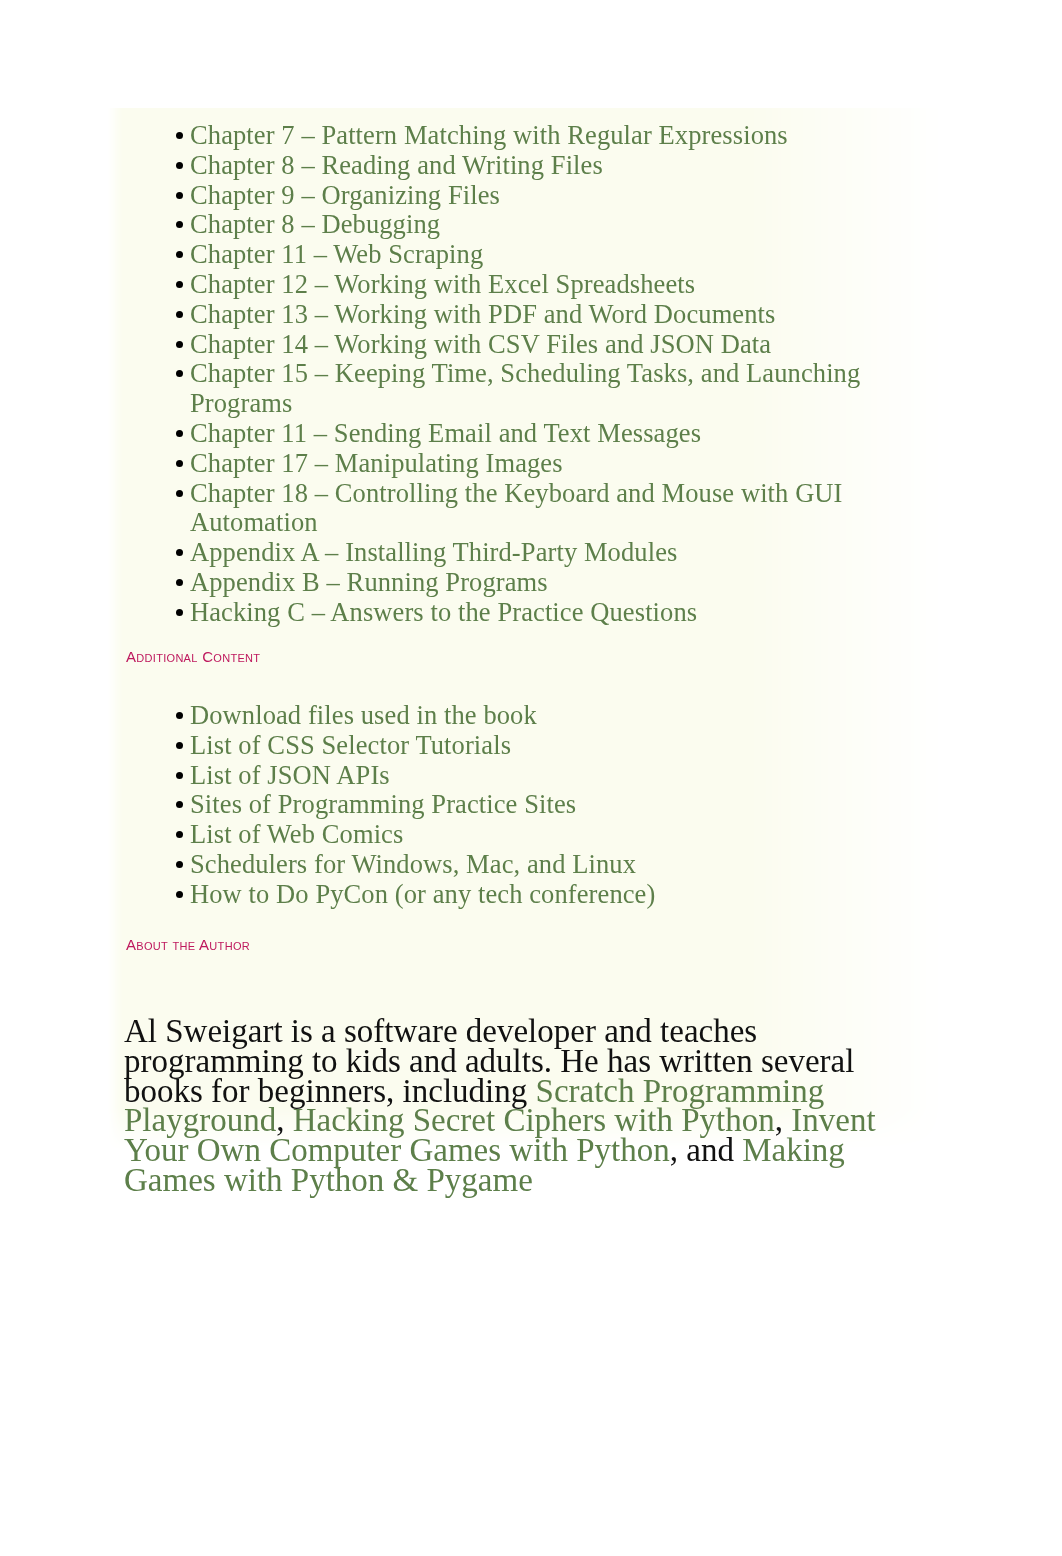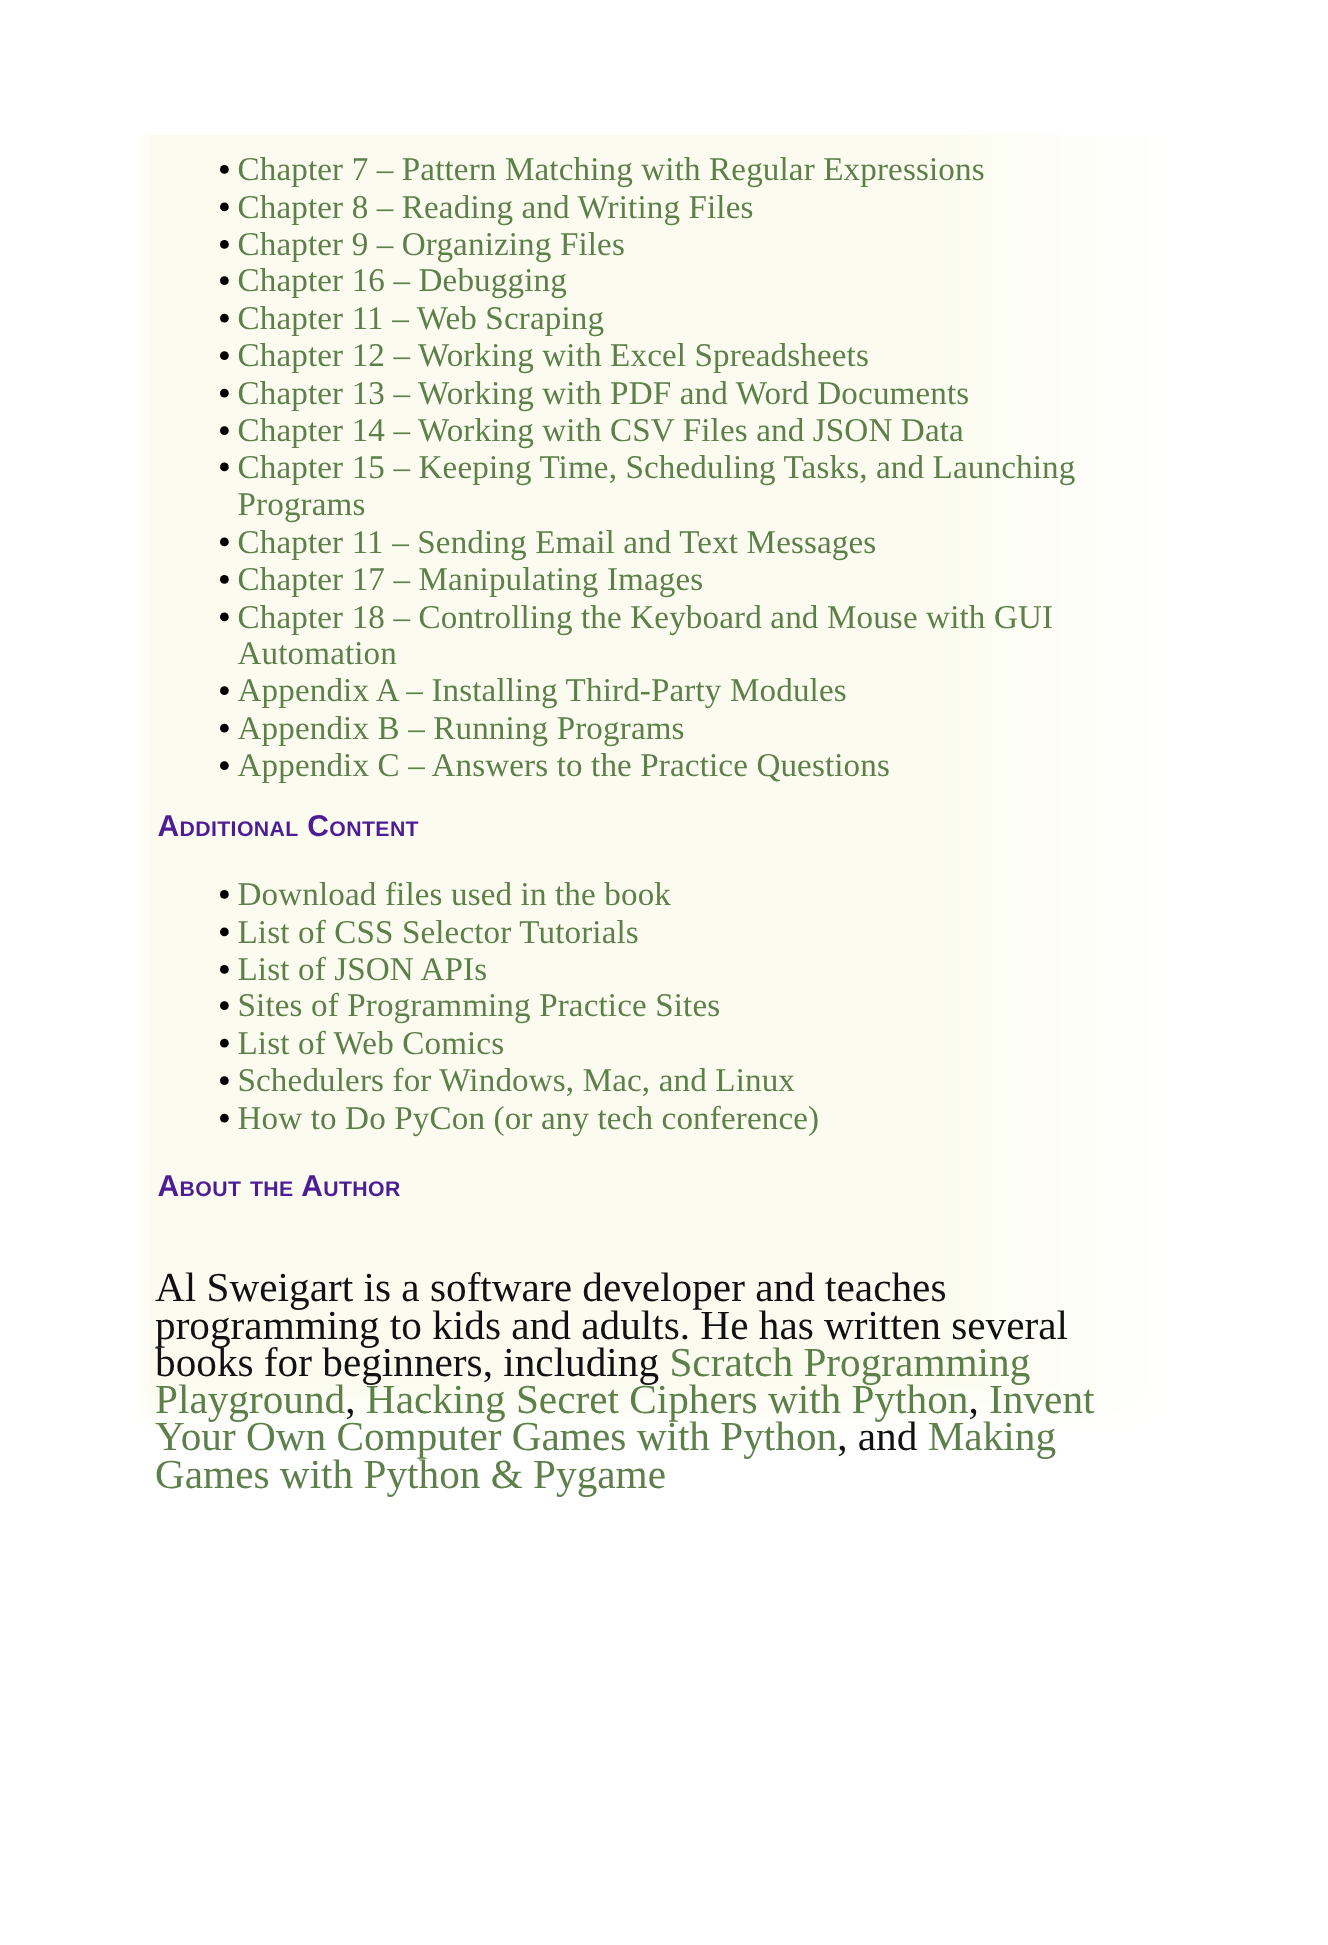--- a/index.html
+++ b/index.html
@@ -76,23 +76,23 @@
   #additional-list {
     left: 124px;
     top: 701px;
     width: 760px;
   }
 
   
   .section-heading {
     position: absolute;
     font-family: "Liberation Sans", sans-serif;
-    font-weight: bold;
-    color: #4c1d95;
-    font-size: 24px;
+    font-weight: normal;
+    color: #be185d;
+    font-size: 15px;
     font-variant: small-caps;
     letter-spacing: 0.3px;
   }
   #heading-additional-content {
     left: 126px;
     top: 648px;
   }
   #heading-about-author {
     left: 126px;
     top: 936px;
@@ -117,32 +117,32 @@
 <body>
 
 <div class="page">
 
   <div class="content-slab"></div>
 
   <ul class="link-list" id="chapter-list">
     <li><span>Chapter 7 – Pattern Matching with Regular Expressions</span></li>
     <li><span>Chapter 8 – Reading and Writing Files</span></li>
     <li><span>Chapter 9 – Organizing Files</span></li>
-    <li><span>Chapter 16 – Debugging</span></li>
+    <li><span>Chapter 8 – Debugging</span></li>
     <li><span>Chapter 11 – Web Scraping</span></li>
     <li><span>Chapter 12 – Working with Excel Spreadsheets</span></li>
     <li><span>Chapter 13 – Working with PDF and Word Documents</span></li>
     <li><span>Chapter 14 – Working with CSV Files and JSON Data</span></li>
     <li><span>Chapter 15 – Keeping Time, Scheduling Tasks, and Launching Programs</span></li>
     <li><span>Chapter 11 – Sending Email and Text Messages</span></li>
     <li><span>Chapter 17 – Manipulating Images</span></li>
     <li><span>Chapter 18 – Controlling the Keyboard and Mouse with GUI Automation</span></li>
     <li><span>Appendix A – Installing Third-Party Modules</span></li>
     <li><span>Appendix B – Running Programs</span></li>
-    <li><span>Appendix C – Answers to the Practice Questions</span></li>
+    <li><span>Hacking C – Answers to the Practice Questions</span></li>
   </ul>
 
   <div class="section-heading" id="heading-additional-content">Additional Content</div>
 
   <ul class="link-list" id="additional-list">
     <li><span>Download files used in the book</span></li>
     <li><span>List of CSS Selector Tutorials</span></li>
     <li><span>List of JSON APIs</span></li>
     <li><span>Sites of Programming Practice Sites</span></li>
     <li><span>List of Web Comics</span></li>

